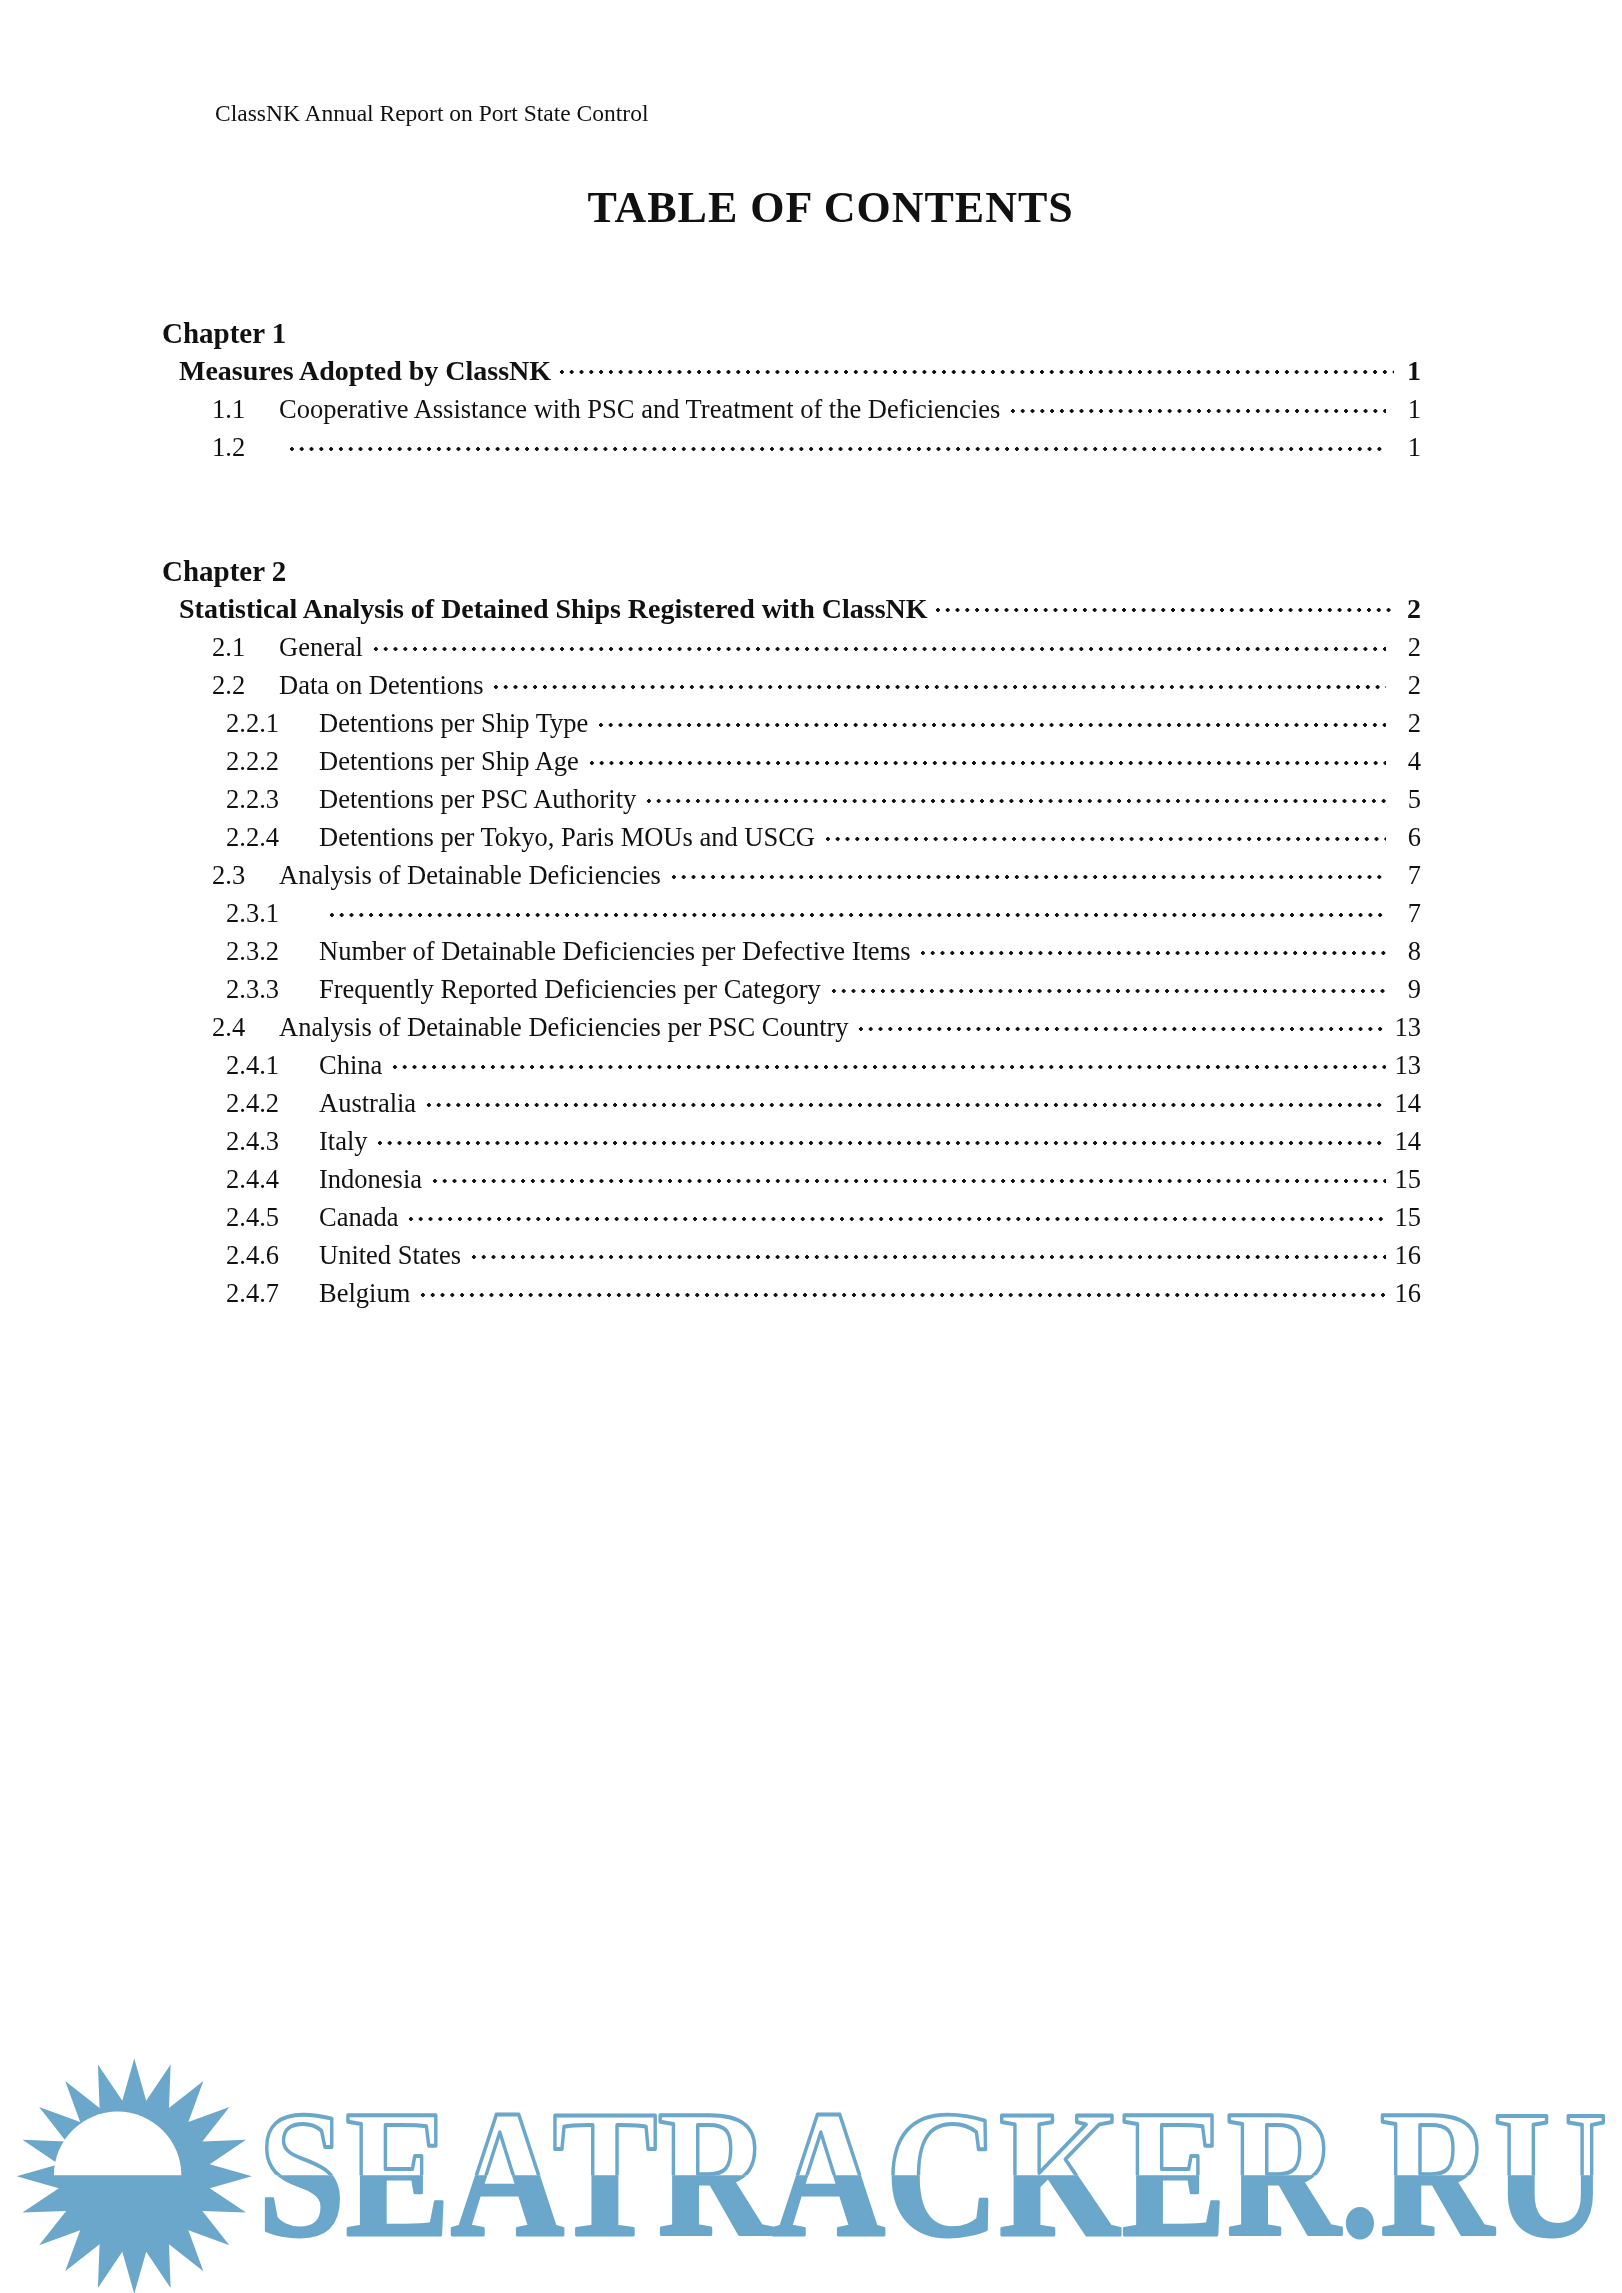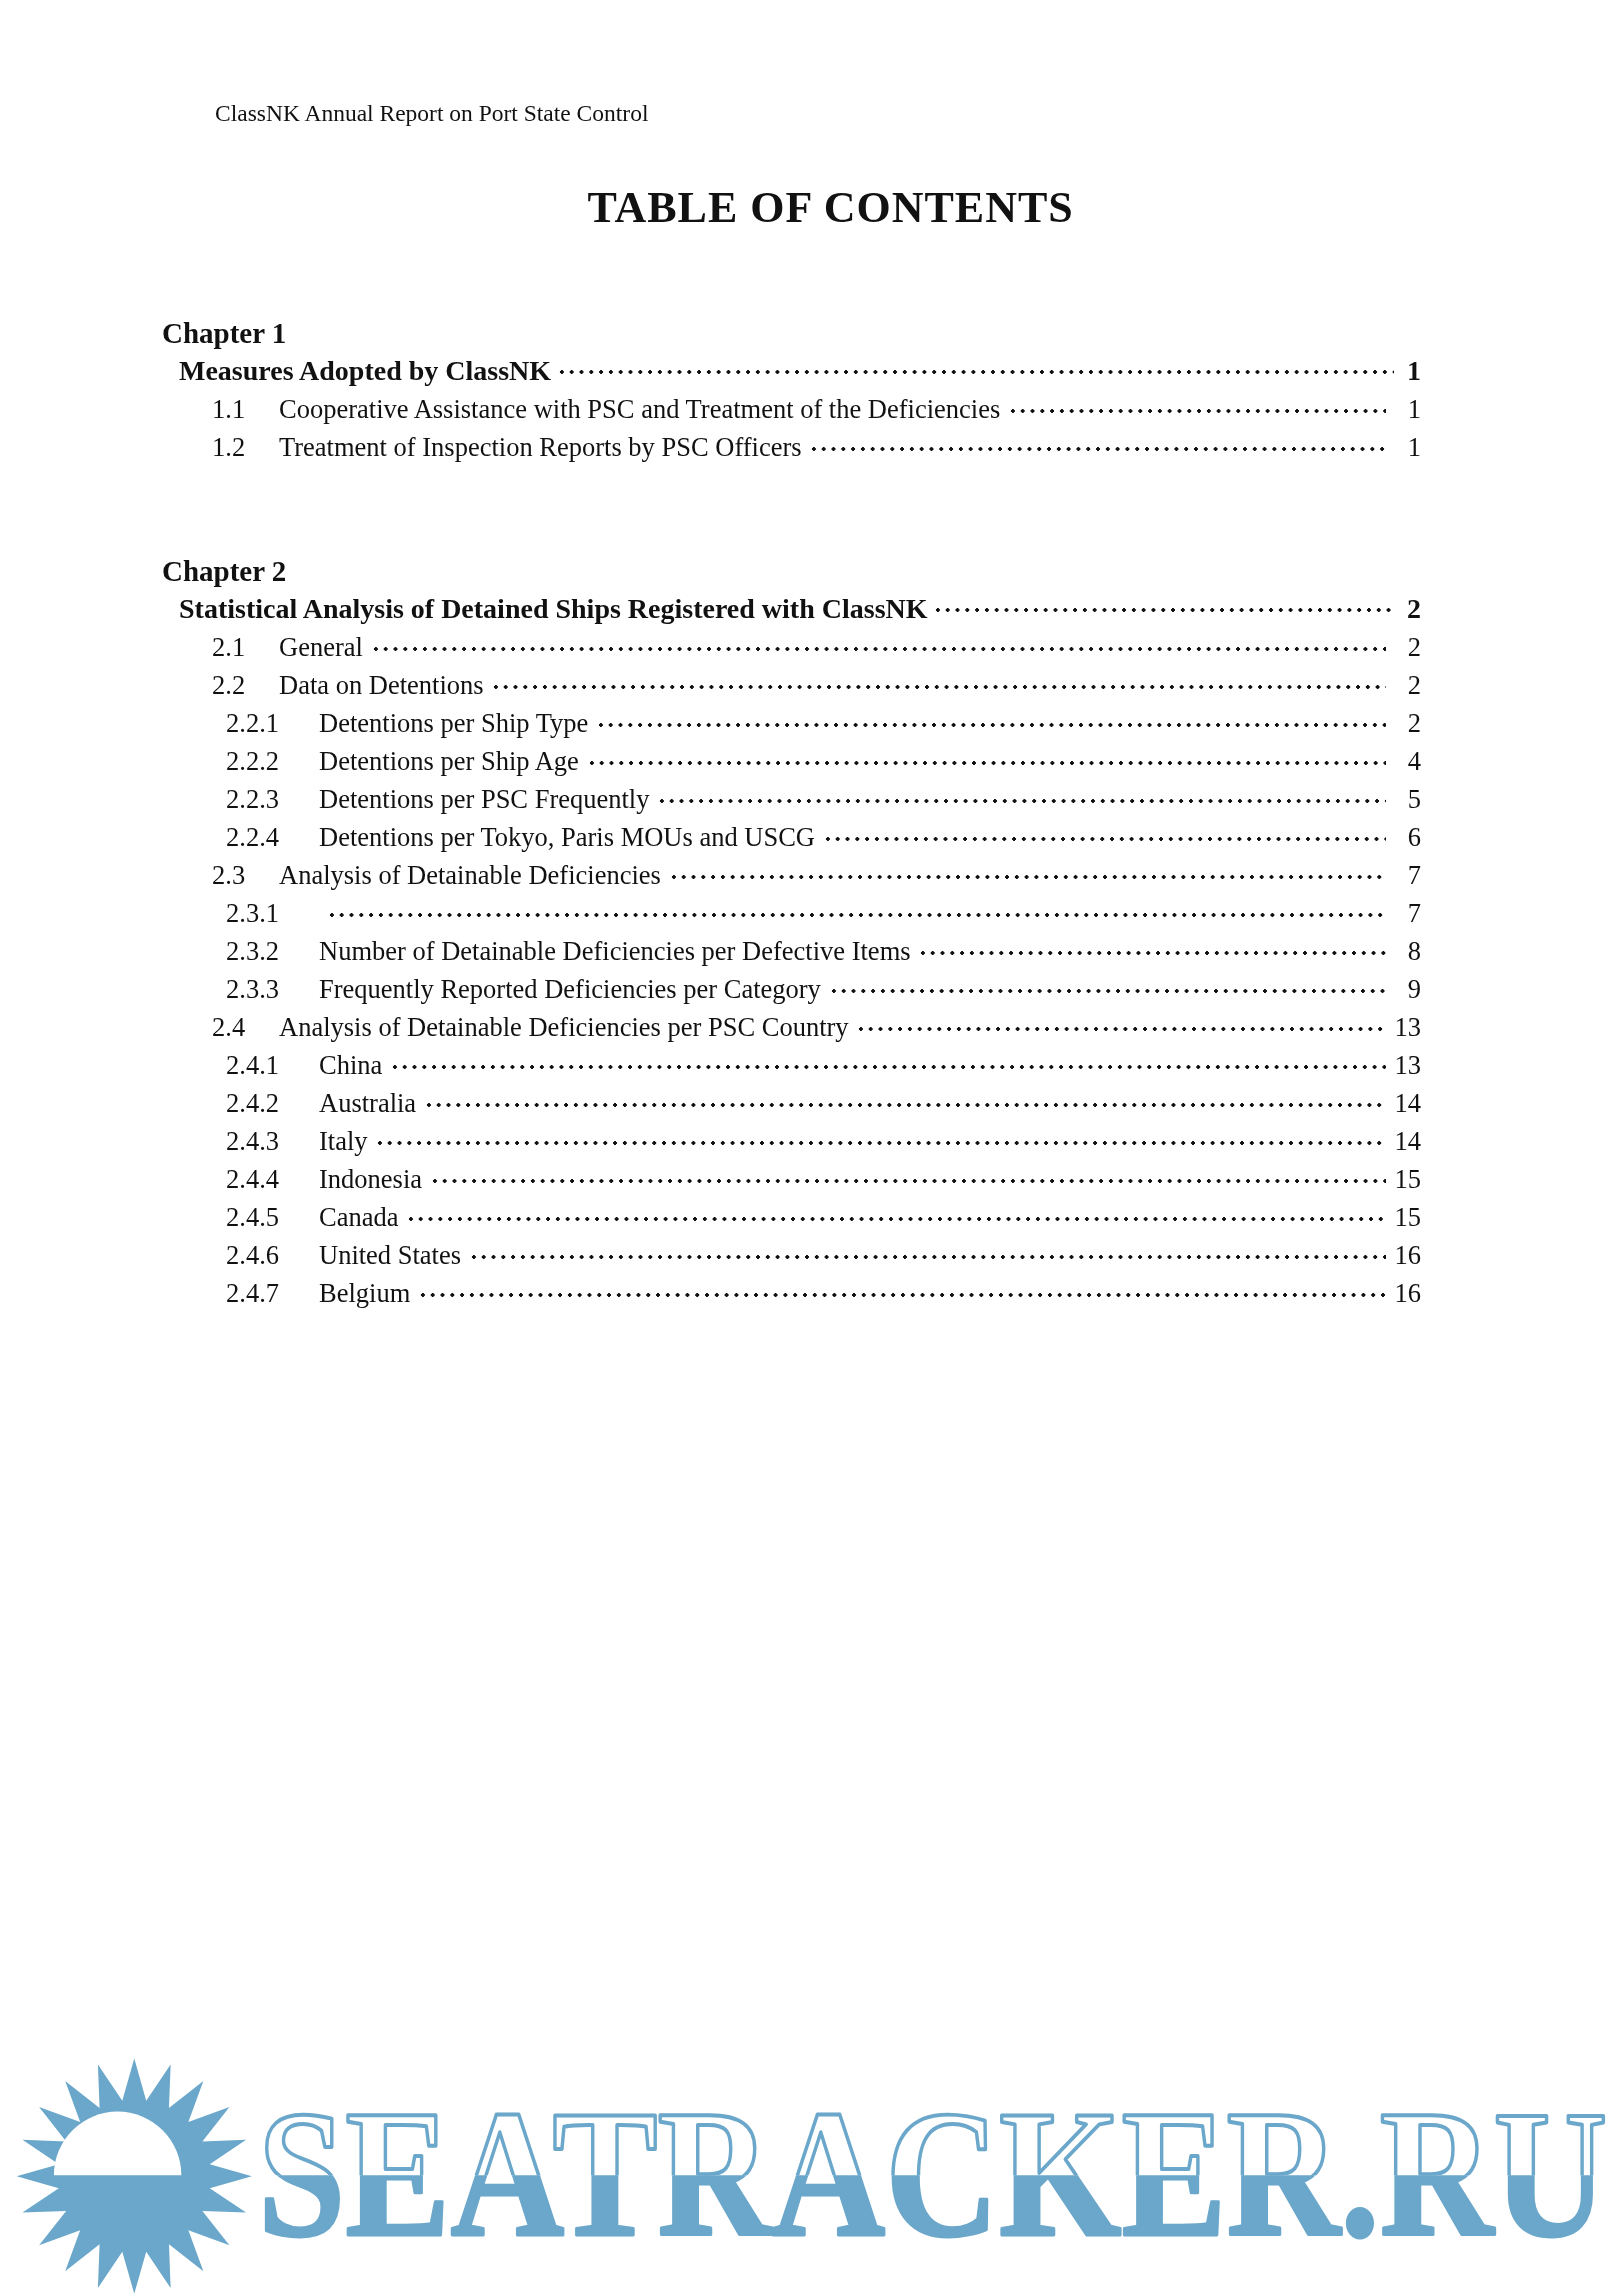--- a/index.html
+++ b/index.html
@@ -72,21 +72,20 @@
         <span class="pg">1</span>
       </div>
       <div class="toc-row lvl2">
         <span class="num">1.1</span>
         <span class="label">Cooperative Assistance with PSC and Treatment of the Deficiencies</span>
         <span class="dots"></span>
         <span class="pg sp">1</span>
       </div>
       <div class="toc-row lvl2">
         <span class="num">1.2</span>
-        <span class="label">Treatment of Inspection Reports by PSC Officers</span>
         <span class="dots"></span>
         <span class="pg sp">1</span>
       </div>
       <div class="gap-lg"></div>
       <div class="toc-row chapter">
         <span>Chapter 2</span>
       </div>
       <div class="toc-row ctitle">
         <span class="label">Statistical Analysis of Detained Ships Registered with ClassNK</span>
         <span class="dots"></span>
@@ -111,21 +110,21 @@
         <span class="pg sp">2</span>
       </div>
       <div class="toc-row lvl3">
         <span class="num">2.2.2</span>
         <span class="label">Detentions per Ship Age</span>
         <span class="dots"></span>
         <span class="pg sp">4</span>
       </div>
       <div class="toc-row lvl3">
         <span class="num">2.2.3</span>
-        <span class="label">Detentions per PSC Frequently</span>
+        <span class="label">Detentions per PSC Authority</span>
         <span class="dots"></span>
         <span class="pg sp">5</span>
       </div>
       <div class="toc-row lvl3">
         <span class="num">2.2.4</span>
         <span class="label">Detentions per Tokyo, Paris MOUs and USCG</span>
         <span class="dots"></span>
         <span class="pg sp">6</span>
       </div>
       <div class="toc-row lvl2">

